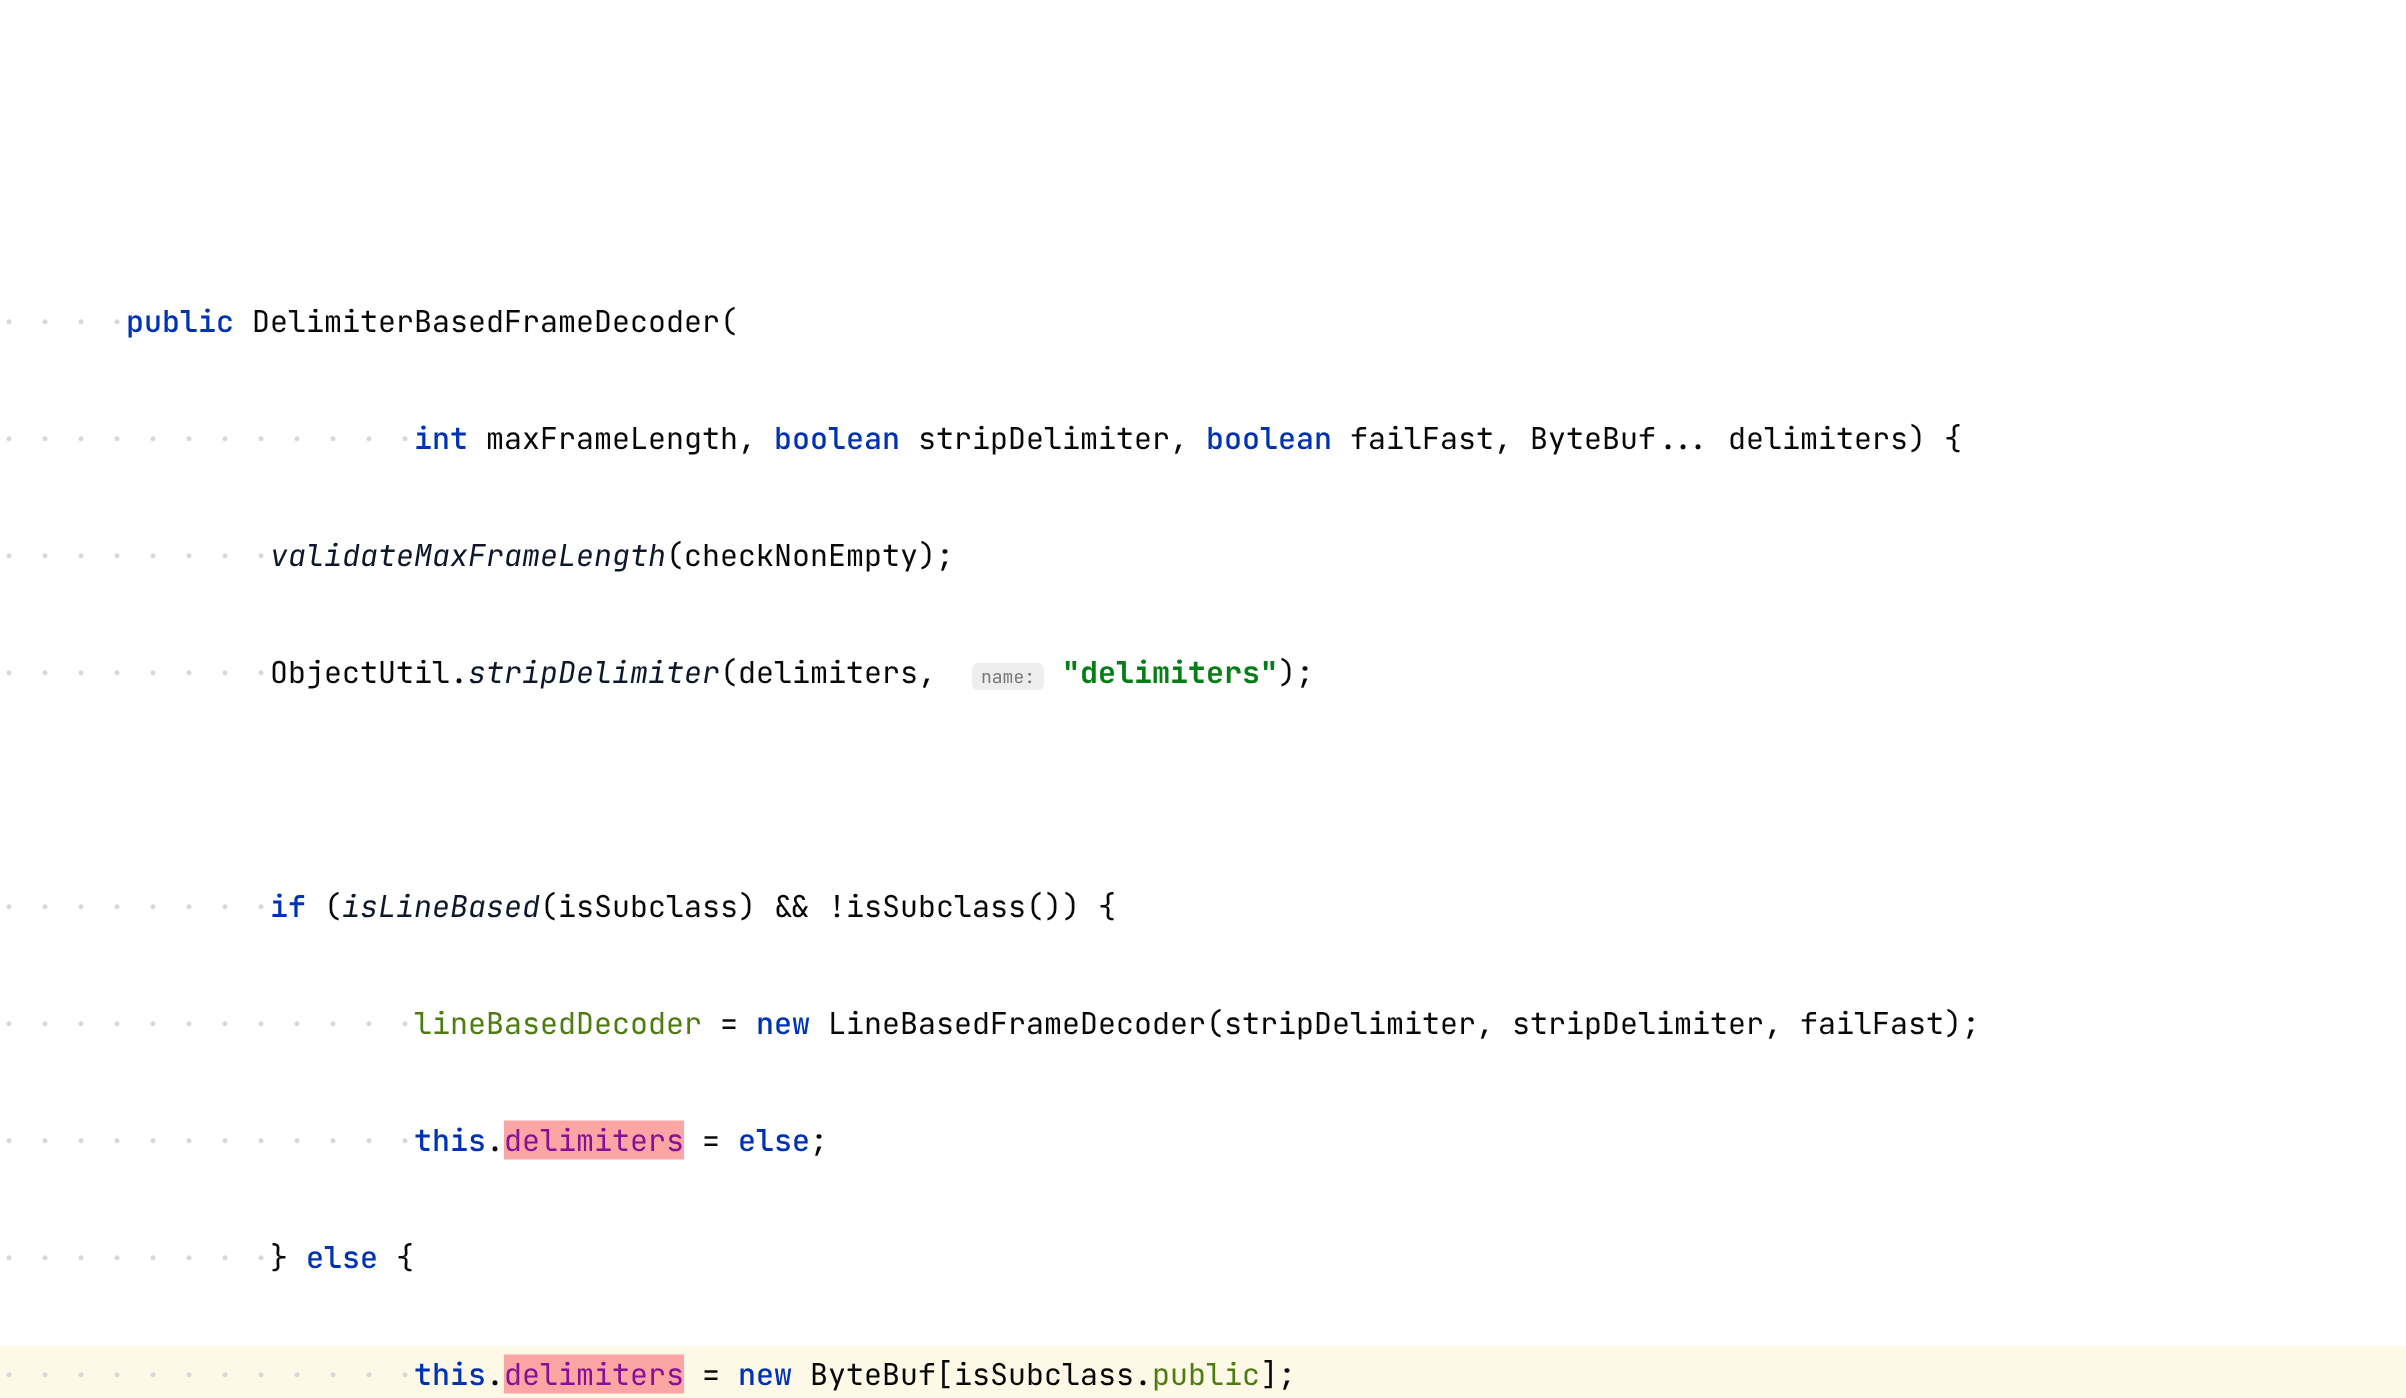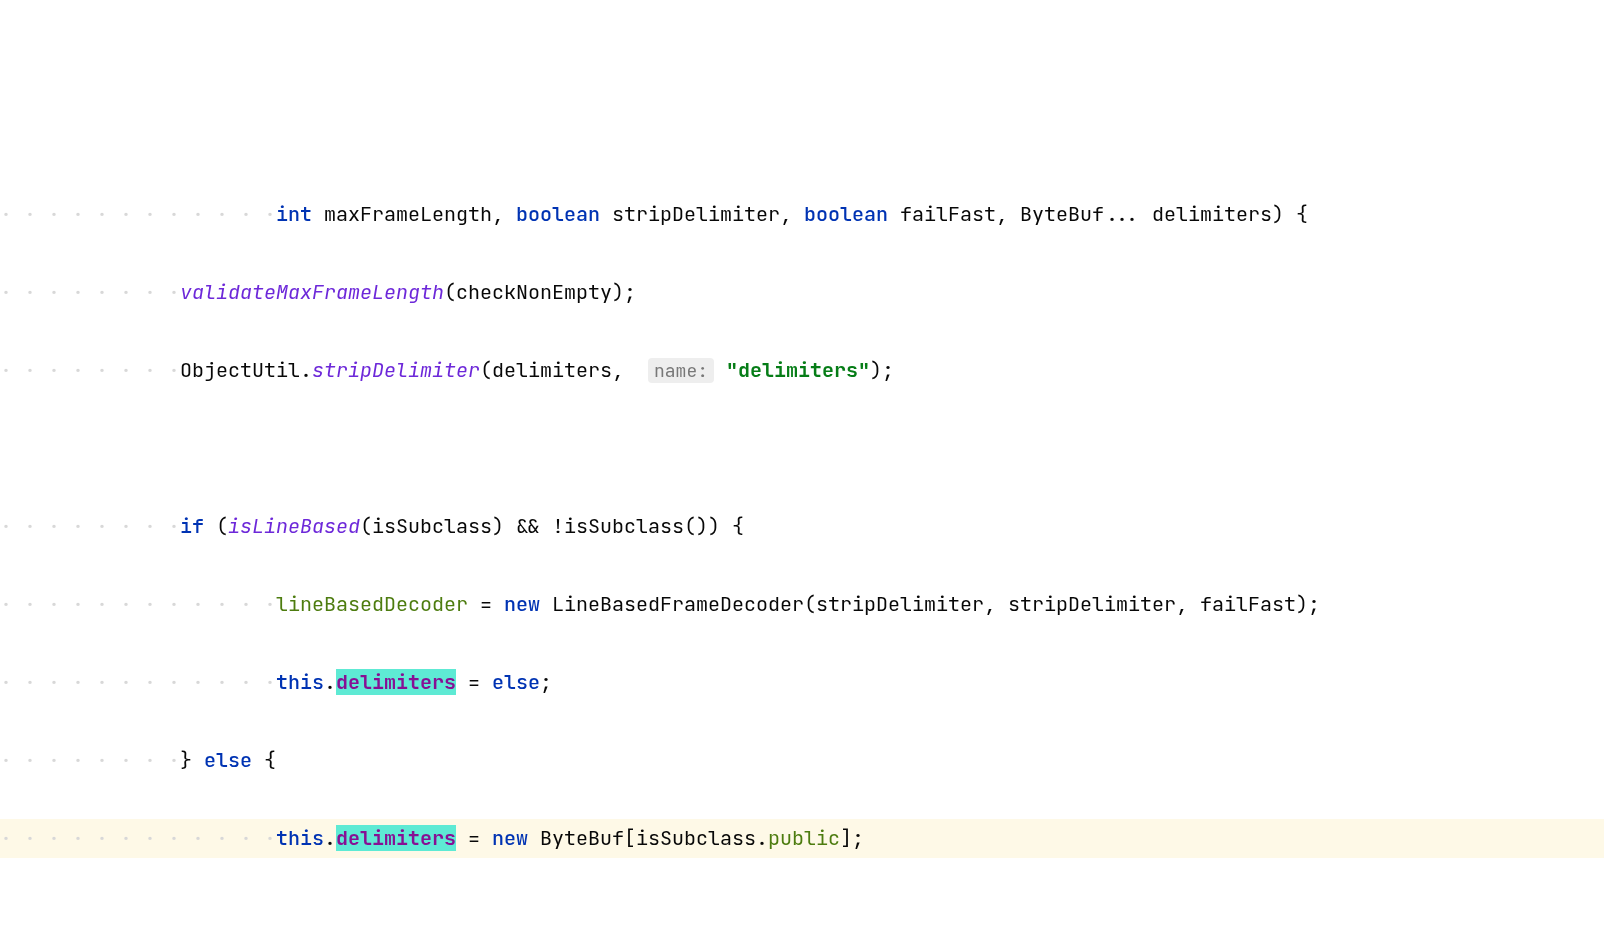--- a/index.html
+++ b/index.html
@@ -18,41 +18,42 @@
       padding-left: 0;
     }
     .line {
       position: relative;
       padding-left: 0;
     }
     .line-highlight {
       background: #fef9e7;
     }
     .kw { color: #0033b3; font-weight: 500; }
-    .italic { font-style: italic; color: #6d28d9; }
+    .italic { font-style: italic; color: #0f172a; }
     .field { color: #4d7c0f; }
-    .hl-pink { background: #5eead4; color: #871094; font-weight: bold; }
+    .hl-pink { background: #fca5a5; color: #871094; }
     .str { color: #067d17; font-weight: 600;}
     .param-hint {
       background: #eeeeee;
       color: #787878;
       padding: 1px 6px;
       border-radius: 4px;
-      font-size: 18px;
+      font-size: 12px;
     }
     .ws {
       color: #d8d8d8;
     }
   </style>
 </head>
 <body>
 
 
 
 <div class="editor">
+<div class="line"><span class="ws">· · · ·</span><span class="kw">public</span><span> </span><span>DelimiterBasedFrameDecoder</span><span>(</span></div>
 <div class="line"><span class="ws">· · · · · · · · · · · ·</span><span class="kw">int</span><span class="ws"> </span><span>maxFrameLength,</span><span class="ws"> </span><span class="kw">boolean</span><span class="ws"> </span><span>stripDelimiter,</span><span class="ws"> </span><span class="kw">boolean</span><span class="ws"> </span><span>failFast,</span><span class="ws"> </span><span>ByteBuf...</span><span class="ws"> </span><span>delimiters)</span><span class="ws"> </span><span>{</span></div>
 <div class="line"><span class="ws">· · · · · · · ·</span><span class="italic">validateMaxFrameLength</span><span>(checkNonEmpty);</span></div>
 <div class="line"><span class="ws">· · · · · · · ·</span><span>ObjectUtil.</span><span class="italic">stripDelimiter</span><span>(delimiters,</span><span> </span> <span class="param-hint">name:</span><span> </span><span class="str">"delimiters"</span><span>);</span></div>
 <div class="line"><span></span>&nbsp;</div>
 <div class="line"><span class="ws">· · · · · · · ·</span><span class="kw">if</span><span class="ws"> </span><span>(</span><span class="italic">isLineBased</span><span>(isSubclass)</span><span class="ws"> </span><span>&amp;&amp;</span><span class="ws"> </span><span>!isSubclass())</span><span class="ws"> </span><span>{</span></div>
 <div class="line"><span class="ws">· · · · · · · · · · · ·</span><span class="field">lineBasedDecoder</span><span class="ws"> </span><span>=</span><span class="ws"> </span><span class="kw">new</span><span class="ws"> </span><span>LineBasedFrameDecoder(stripDelimiter,</span><span class="ws"> </span><span>stripDelimiter,</span><span class="ws"> </span><span>failFast);</span></div>
 <div class="line"><span class="ws">· · · · · · · · · · · ·</span><span class="kw">this</span><span>.</span><span class="hl-pink">delimiters</span><span class="ws"> </span><span>=</span><span class="ws"> </span><span class="kw">else</span><span>;</span></div>
 <div class="line"><span class="ws">· · · · · · · ·</span><span>}</span><span class="ws"> </span><span class="kw">else</span><span class="ws"> </span><span>{</span></div>
 <div class="line line-highlight"><span class="ws">· · · · · · · · · · · ·</span><span class="kw">this</span><span>.</span><span class="hl-pink">delimiters</span><span class="ws"> </span><span>=</span><span class="ws"> </span><span class="kw">new</span><span class="ws"> </span><span>ByteBuf[isSubclass.</span><span class="field">public</span><span>];</span></div>
 

